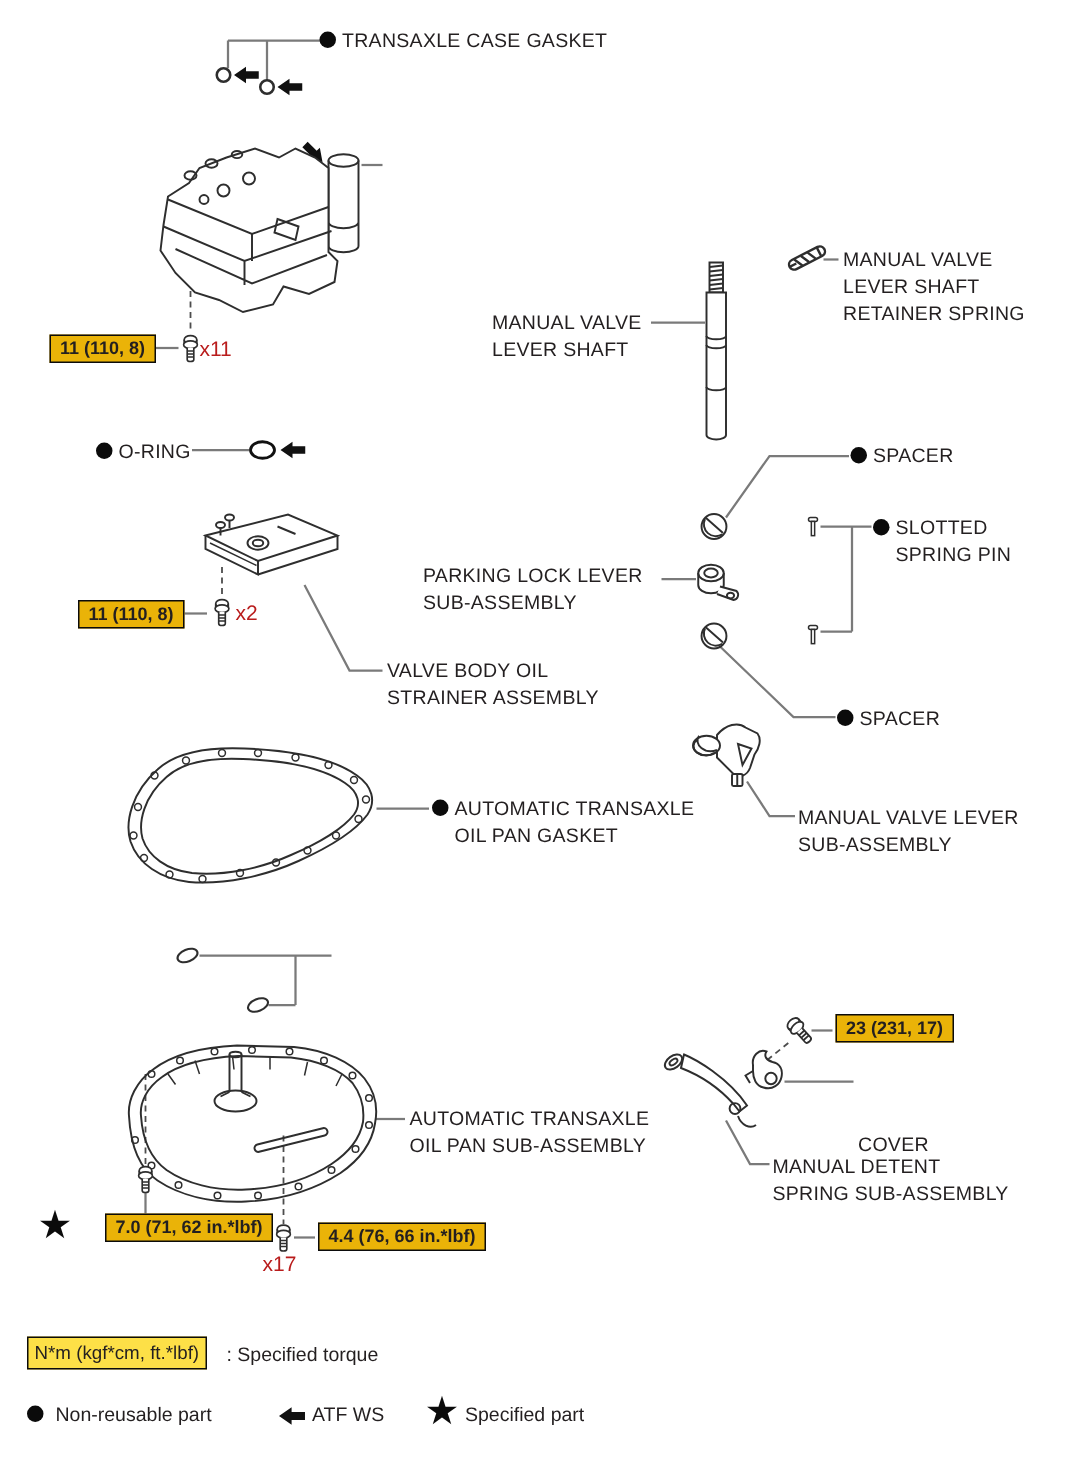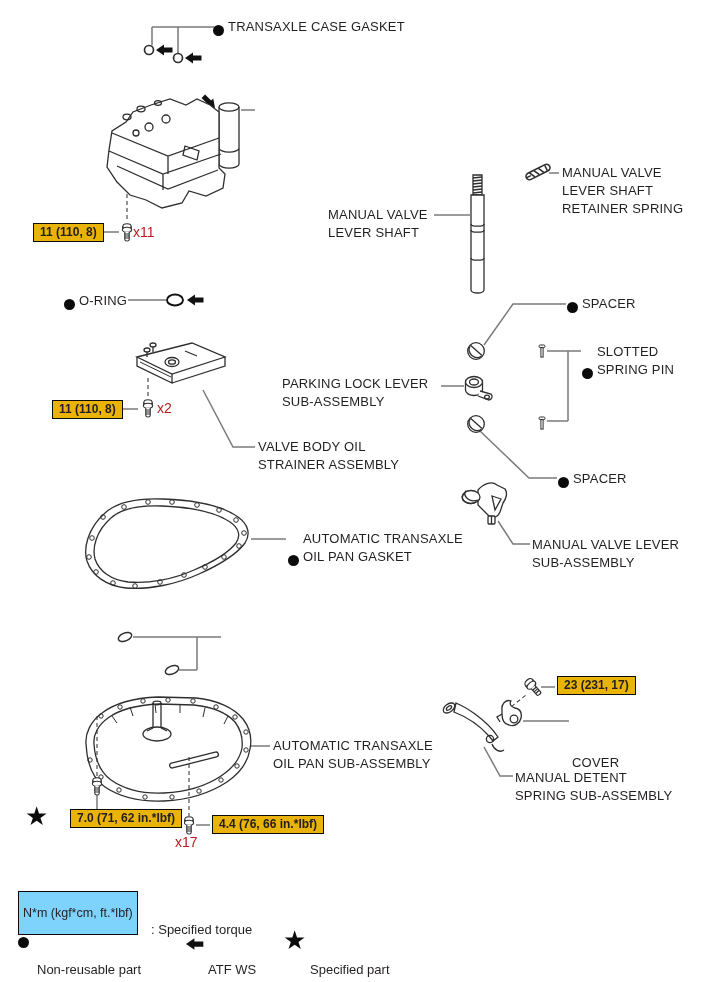--- a/index.html
+++ b/index.html
@@ -5,35 +5,35 @@
   html,body{margin:0;padding:0;background:#fff;}
   .stage{
     position:relative;width:713px;height:982px;background:#ffffff;
     font-family:"Liberation Sans", sans-serif;color:#231f20;overflow:hidden;
   }
   .stage svg{position:absolute;left:0;top:0;}
   .lbl{
     position:absolute;font-size:13px;line-height:18px;white-space:pre-line;
     color:#231f20;letter-spacing:.2px;
   }
-  .dotted{display:flex;align-items:flex-end;}
+  .dotted{display:flex;align-items:flex-start;}
   .dot{
     flex:none;width:11px;height:11px;border-radius:50%;background:#0b0b0b;
     margin-top:3px;margin-right:4px;
   }
   .tq{
     position:absolute;border:1.6px solid #0b0b0b;background:#eab308;
     font-size:12px;font-weight:bold;line-height:13px;padding:2px 6px;white-space:nowrap;
   }
   .count{position:absolute;font-size:14px;line-height:15px;color:#b91c1c;}
   .legendbox{
-    position:absolute;border:1.4px solid #0b0b0b;background:#7dd3fc;
-    font-size:12.5px;line-height:14px;padding:14px 4px;white-space:nowrap;
-  }
-  .caption{position:absolute;font-size:13px;line-height:17px;white-space:nowrap;margin-top:27px;}
+    position:absolute;border:1.4px solid #0b0b0b;background:#fde047;
+    font-size:12.5px;line-height:14px;padding:3px 4px;white-space:nowrap;
+  }
+  .caption{position:absolute;font-size:13px;line-height:17px;white-space:nowrap;}
   .star{position:absolute;color:#0b0b0b;font-size:26px;line-height:26px;}
   .ldot{position:absolute;width:11px;height:11px;border-radius:50%;background:#0b0b0b;}
 </style>
 </head>
 <body>
 
 <div class="stage">
 
   <svg width="713" height="982" viewBox="0 0 713 982">
     <defs>

